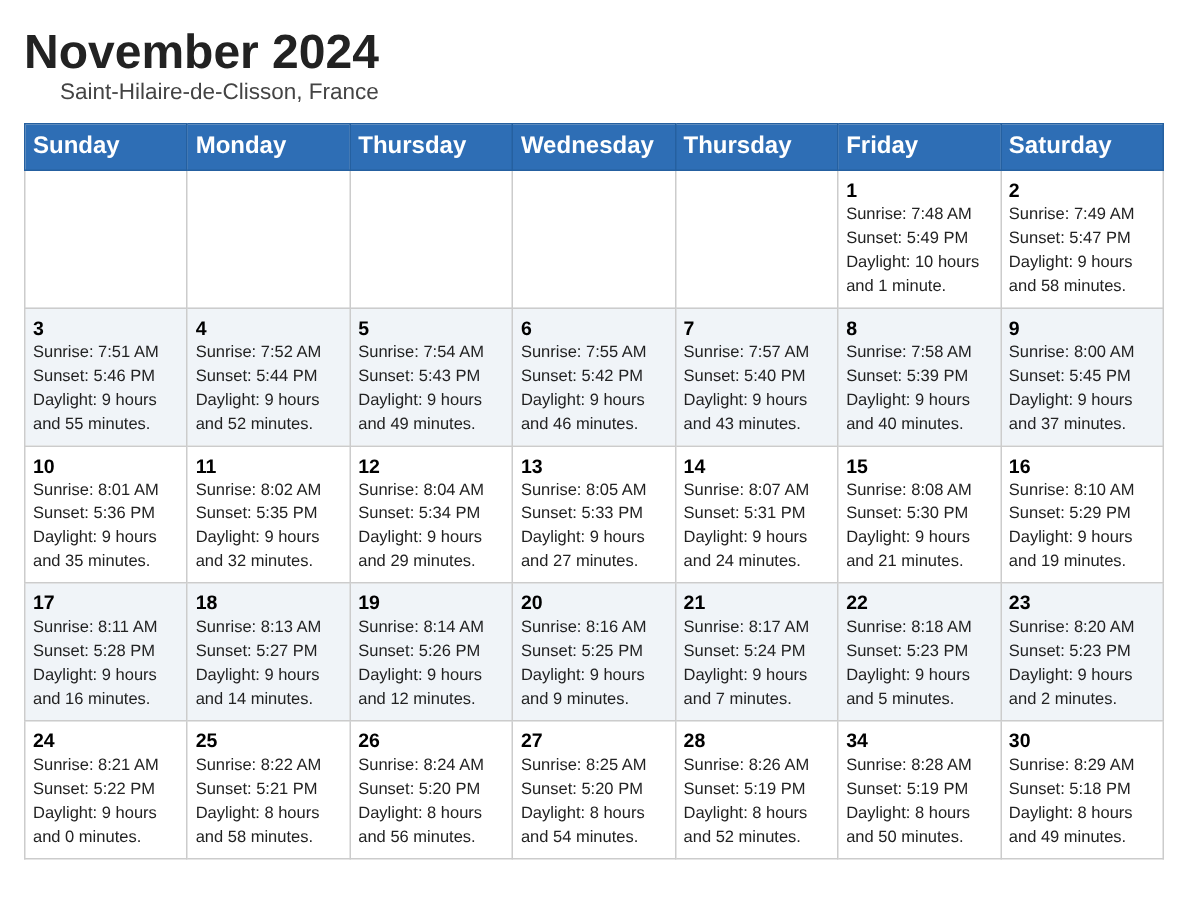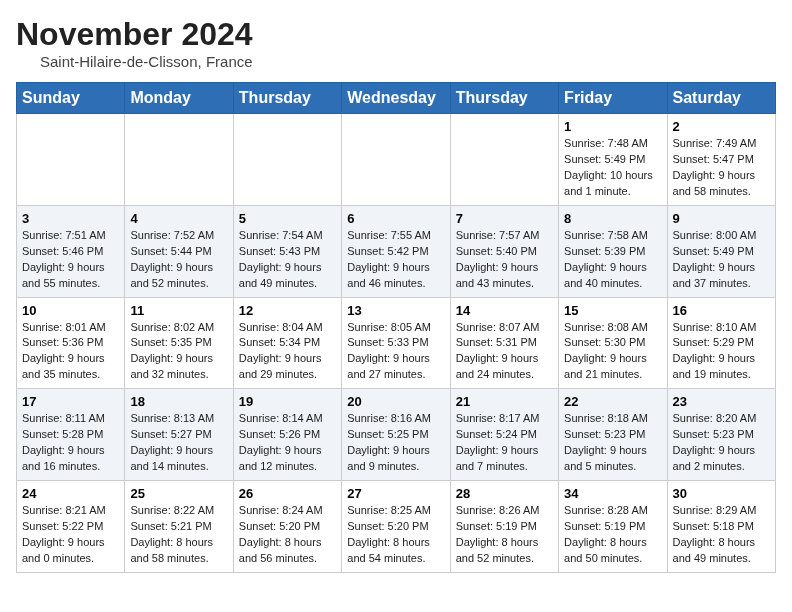--- a/index.html
+++ b/index.html
@@ -168,21 +168,21 @@
         </td>
         <td>
           <span class="day-number">8</span>
           <div class="day-info">Sunrise: 7:58 AM
 Sunset: 5:39 PM
 Daylight: 9 hours and 40 minutes.</div>
         </td>
         <td>
           <span class="day-number">9</span>
           <div class="day-info">Sunrise: 8:00 AM
-Sunset: 5:49 PM
+Sunset: 5:45 PM
 Daylight: 9 hours and 37 minutes.</div>
         </td>
       </tr>
       <tr>
         <td>
           <span class="day-number">10</span>
           <div class="day-info">Sunrise: 8:01 AM
 Sunset: 5:36 PM
 Daylight: 9 hours and 35 minutes.</div>
         </td>

